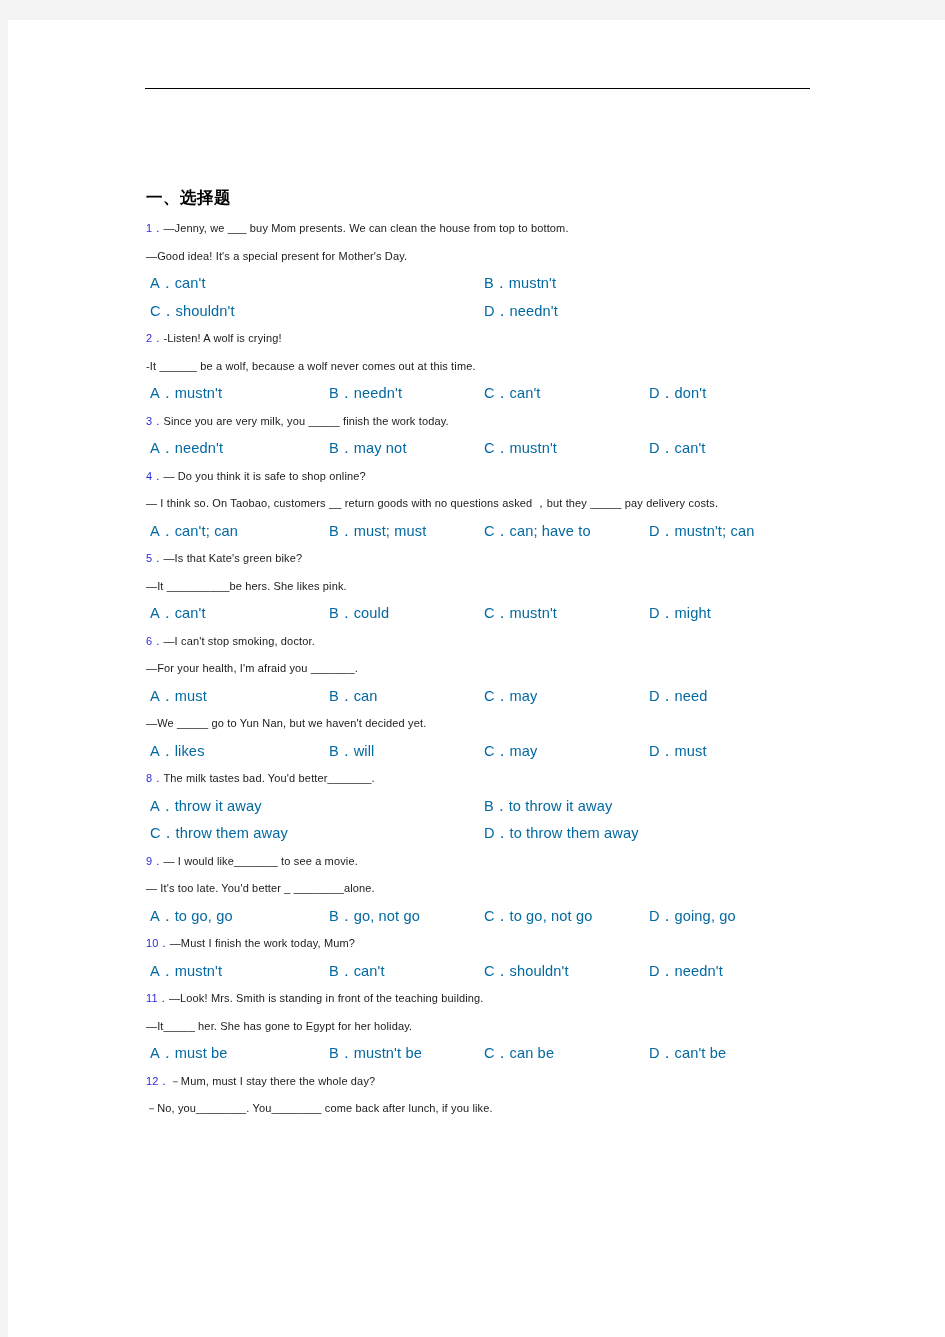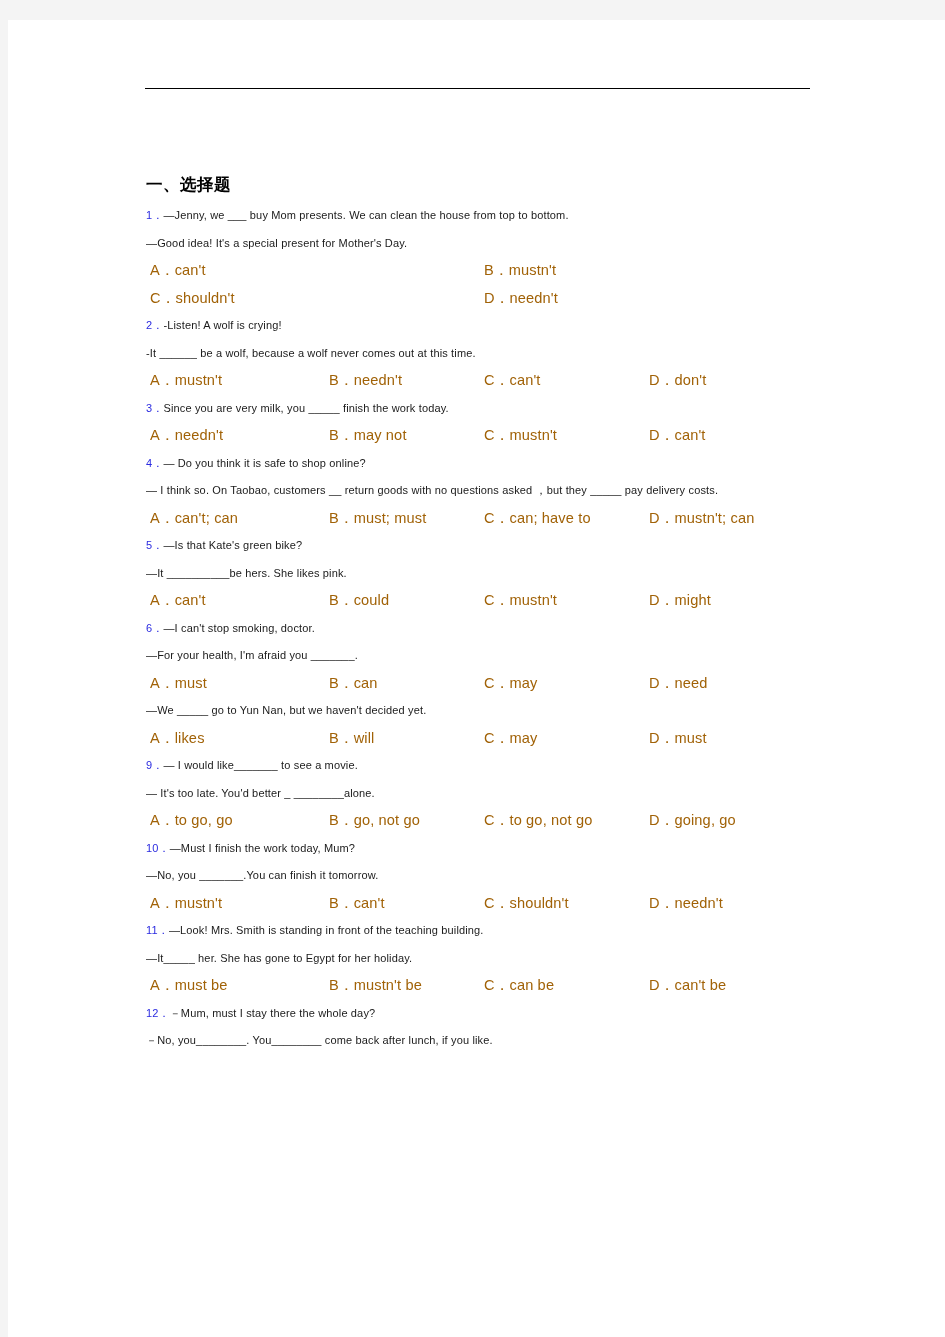--- a/index.html
+++ b/index.html
@@ -48,40 +48,40 @@
     position: absolute;
     top: 148px;
     left: 138px;
     width: 790px;
   }
   .section-heading {
     font-size: 16.5px;
     font-weight: bold;
     color: #000000;
     letter-spacing: 0.5px;
-    margin: 4px 0 6px 0;
+    margin: 17px 0 6px 0;
     line-height: 24px;
   }
   .qline {
     font-size: 11px;
     color: #1a1a1a;
     line-height: 27.5px;
     white-space: nowrap;
     letter-spacing: 0.15px;
   }
   .qline.wrap {
     white-space: normal;
   }
   .qnum {
     color: #2a2ae0;
     font-weight: normal;
   }
   .opts {
     font-size: 14.6px;
-    color: #a16207;
+    color: #0369a1;
     line-height: 27.5px;
     position: relative;
     height: 27.5px;
     white-space: nowrap;
     letter-spacing: 0.15px;
   }
   .opts4 > span {
     position: absolute;
     top: 0;
   }
@@ -180,35 +180,45 @@
     <div>
       <div class="qline"><span>—We  _____ go to Yun Nan, but we haven't decided yet.</span></div>
       <div class="opts opts4">
         <span>A．likes</span>
         <span>B．will</span>
         <span>C．may</span>
         <span>D．must</span>
       </div>
     </div>
 
+    <div>
+      <div class="qline"><span class="qnum">8．</span><span>The milk tastes bad. You'd better_______.</span></div>
+      <div class="opts opts2">
+        <span>A．throw it away</span>
+        <span>B．to throw it away</span>
+      </div>
+      <div class="opts opts2">
+        <span>C．throw them away</span>
+        <span>D．to throw them away</span>
+      </div>
+    </div>
 
     <div>
       <div class="qline"><span class="qnum">9．</span><span>— I would like_______ to see a movie.</span></div>
       <div class="qline"><span>— It's too late. You'd better _ ________alone.</span></div>
       <div class="opts opts4">
         <span>A．to go, go</span>
         <span>B．go, not go</span>
         <span>C．to go, not go</span>
         <span>D．going, go</span>
       </div>
     </div>
 
     <div>
       <div class="qline"><span class="qnum">10．</span><span>—Must I finish the work today, Mum?</span></div>
-      <div class="qline"><span>—No, you _______.You can finish it tomorrow.</span></div>
       <div class="opts opts4">
         <span>A．mustn't</span>
         <span>B．can't</span>
         <span>C．shouldn't</span>
         <span>D．needn't</span>
       </div>
     </div>
 
     <div>
       <div class="qline"><span class="qnum">11．</span><span>—Look! Mrs. Smith is standing in front of the teaching building.</span></div>

